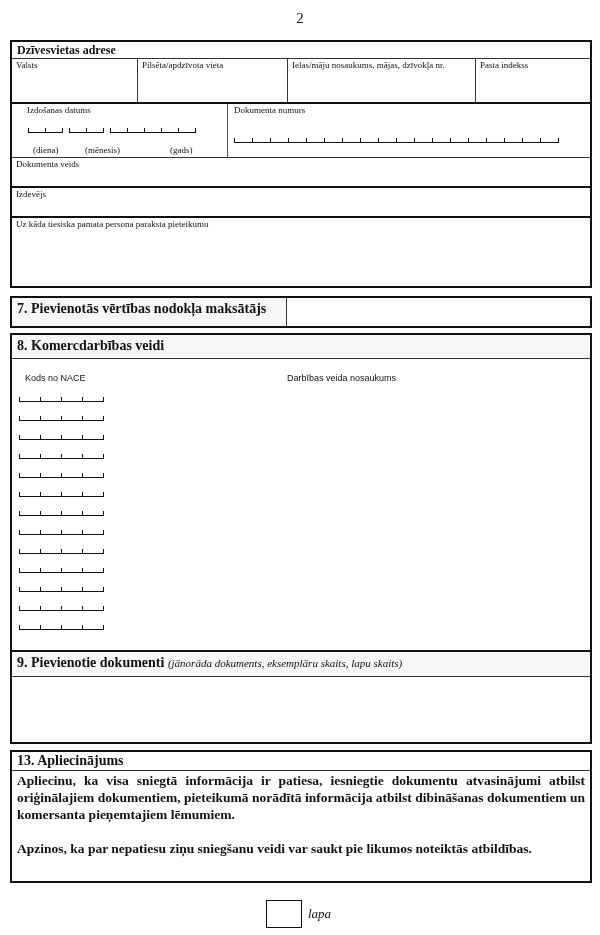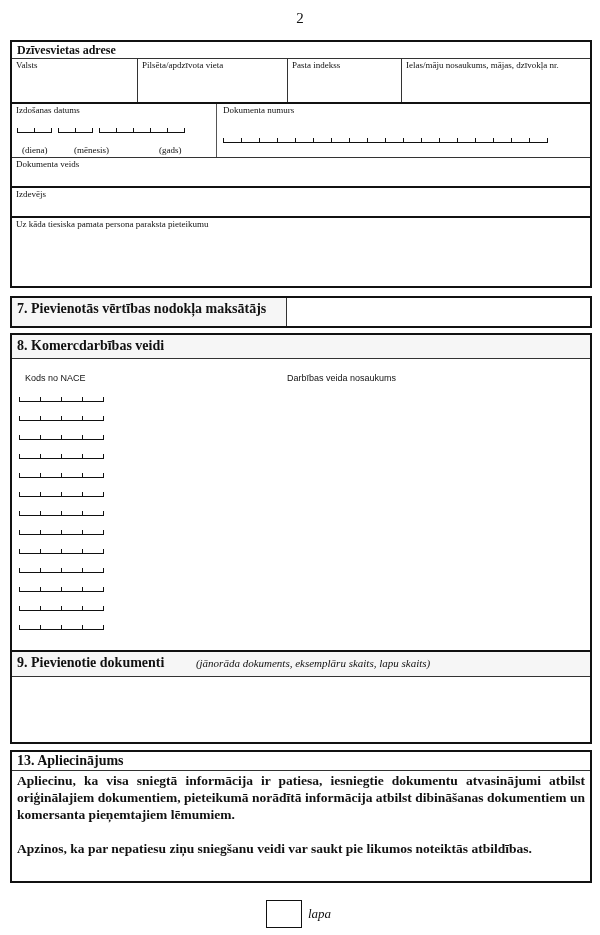--- a/index.html
+++ b/index.html
@@ -15,21 +15,21 @@
 
   
   #addr { top: 40px; height: 64px; border-bottom: none; }
   #addr .cols { display: flex; height: 47px; }
   #addr .col { border-right: 1px solid #333; padding: 1px 4px; }
   #addr .col:last-child { border-right: none; }
 
   
   #pass { top: 102px; height: 186px; }
   #pass .row1 { display: flex; height: 54px; border-bottom: 1px solid #333; }
-  #pass .date-col { width: 205px; border-right: 1px solid #555; padding: 1px 4px; position: relative; }
+  #pass .date-col { width: 205px; border-right: 1px solid #555; padding: 1px 4px; position: relative; margin-left: 11px; }
   #pass .num-col { flex: 1; padding: 1px 6px; position: relative; }
   .ticks { position: absolute; display: flex; align-items: flex-end; }
   .tick { width: 1px; height: 5px; background: #111; }
   .seg { height: 1px; background: #111; align-self: flex-end; }
   .date-labels { position: absolute; top: 41px; left: 10px; font-size: 9px; }
   .date-labels span { position: absolute; white-space: nowrap; }
   #pass .rowv { height: 30px; border-bottom: 2px solid #111; padding: 1px 4px; }
   #pass .rowi { height: 30px; border-bottom: 2px solid #111; padding: 1px 4px; }
   #pass .rowb { height: 66px; padding: 1px 4px; }
 
@@ -45,21 +45,21 @@
   #nace { top: 333px; height: 373px; }
   #nace .hdr2 { font-weight: bold; font-size: 14px; padding: 3px 5px; border-bottom: 1px solid #333; height: 24px; background: #f6f6f6; }
   #nace .labels { position: relative; height: 34px; font-family: "Liberation Sans", sans-serif; font-size: 9px; }
   #nace .labels span { position: absolute; top: 14px; }
   .code-row { height: 19px; position: relative; }
   .code-row .ticks { left: 7px; top: 4px; }
 
   
   #docs { top: 650px; height: 94px; }
   #docs .hdr2 { font-weight: bold; font-size: 14px; padding: 3px 5px; border-bottom: 1px solid #333; height: 25px; background: #f6f6f6; }
-  #docs .hdr2 i { font-weight: normal; font-size: 11px; margin-left: 28px; }
+  #docs .hdr2 i { font-weight: normal; font-size: 11px; }
 
   
   #decl { top: 750px; height: 133px; }
   #decl .hdr2 { font-weight: bold; font-size: 14px; padding: 1px 5px; border-bottom: 1px solid #333; height: 19px; }
   #decl p { font-weight: bold; font-size: 13.5px; line-height: 17px; text-align: justify; padding: 0 5px; }
   #decl p.first { margin-top: 1px; }
   #decl p.second { margin-top: 17px; }
 
   .lapa { position: absolute; top: 900px; left: 266px; display: flex; align-items: center; gap: 6px; }
   .lapa .b { width: 36px; height: 28px; border: 1px solid #111; }
@@ -68,22 +68,22 @@
 </head>
 <body>
 
 <div class="page-num">2</div>
 
 <div class="box" id="addr">
   <div class="hdr">Dzīvesvietas adrese</div>
   <div class="cols">
     <div class="col small" style="width:126px">Valsts</div>
     <div class="col small" style="width:150px">Pilsēta/apdzīvota vieta</div>
+    <div class="col small" style="width:188px">Ielas/māju nosaukums, mājas, dzīvokļa nr.</div>
     <div class="col small" style="flex:1">Pasta indekss</div>
-    <div class="col small" style="width:188px">Ielas/māju nosaukums, mājas, dzīvokļa nr.</div>
   </div>
 </div>
 
 <div class="box" id="pass">
   <div class="row1">
     <div class="date-col">
       <div class="small">Izdošanas datums</div>
       <div class="ticks" id="date-ticks" style="left:5px; top:24px;">
           <span class="tick"></span>
           <span class="seg" style="width: 16px;"></span>

